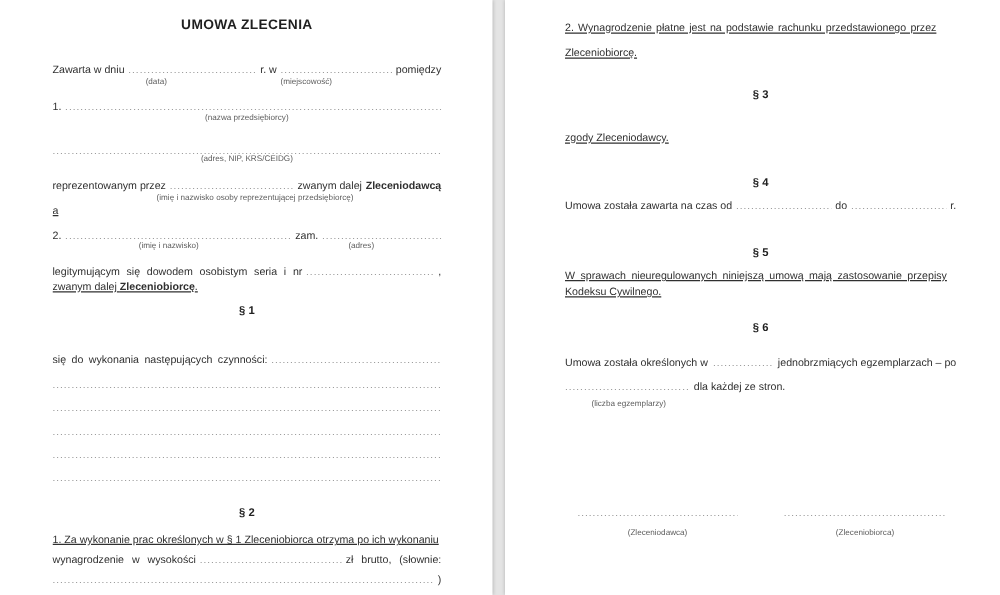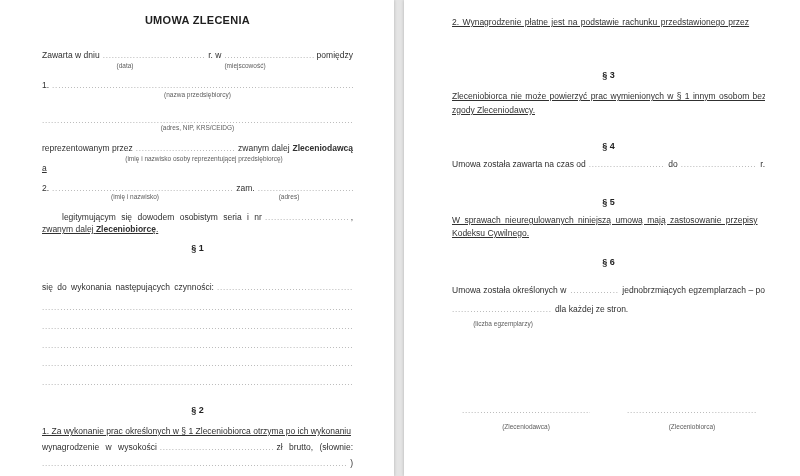--- a/index.html
+++ b/index.html
@@ -37,21 +37,21 @@
   .title { font-weight: 700; font-size: 11px; text-align: center; color: #1f1f1f; letter-spacing: 0.3px; }
   .hd    { font-weight: 700; font-size: 9px;  text-align: center; color: #222; }
   .b     { font-weight: 700; }
 
   .lbl { font-size: 6.5px; line-height: 8px; color: #5d5d5d; }
   .lbl-center { text-align: center; }
   .lbl-abs { position: absolute; top: 0; transform: translateX(-50%); white-space: nowrap; }
 
   .ws1 { word-spacing: 1px; }
   .ws2 { word-spacing: 2px; }
-  .ws3 { word-spacing: 3px; margin-left: 20px; }
+  .ws3 { word-spacing: 3px; }
   .ws4 { word-spacing: 4px; }
 
   .sb { justify-content: space-between; }
 
   .sig { position: absolute; text-align: center; }
   .sigline {
     display: block; overflow: hidden; white-space: nowrap;
     color: #8f8f8f; letter-spacing: 0.8px; font-size: 8px; line-height: 9px;
   }
 </style>
@@ -151,23 +151,23 @@
     <div class="ln flexln" style="top:458px">
       <span class="dotfill">........................................................................................................................................................................................................................................................................</span>
       <span>)</span>
     </div>
 
   </div>
 
   <div class="page page--right">
 
     <div class="ln nw ws1" style="top:17px">2. Wynagrodzenie płatne jest na podstawie rachunku przedstawionego przez</div>
+    <div class="ln nw" style="top:37px">Zleceniobiorcę.</div>
 
     <div class="ln hd" style="top:70px">§ 3</div>
-    <div class="ln nw ws1" style="top:91px">Zleceniobiorca nie może powierzyć prac wymienionych w § 1 innym osobom bez</div>
     <div class="ln nw" style="top:105px">zgody Zleceniodawcy.</div>
 
     <div class="ln hd" style="top:141px">§ 4</div>
     <div class="ln flexln" style="top:159px">
       <span>Umowa została zawarta na czas od</span>
       <span class="dotfill">........................................................................................................................................................................................................................................................................</span>
       <span>do</span>
       <span class="dotfill">........................................................................................................................................................................................................................................................................</span>
       <span>r.</span>
     </div>

